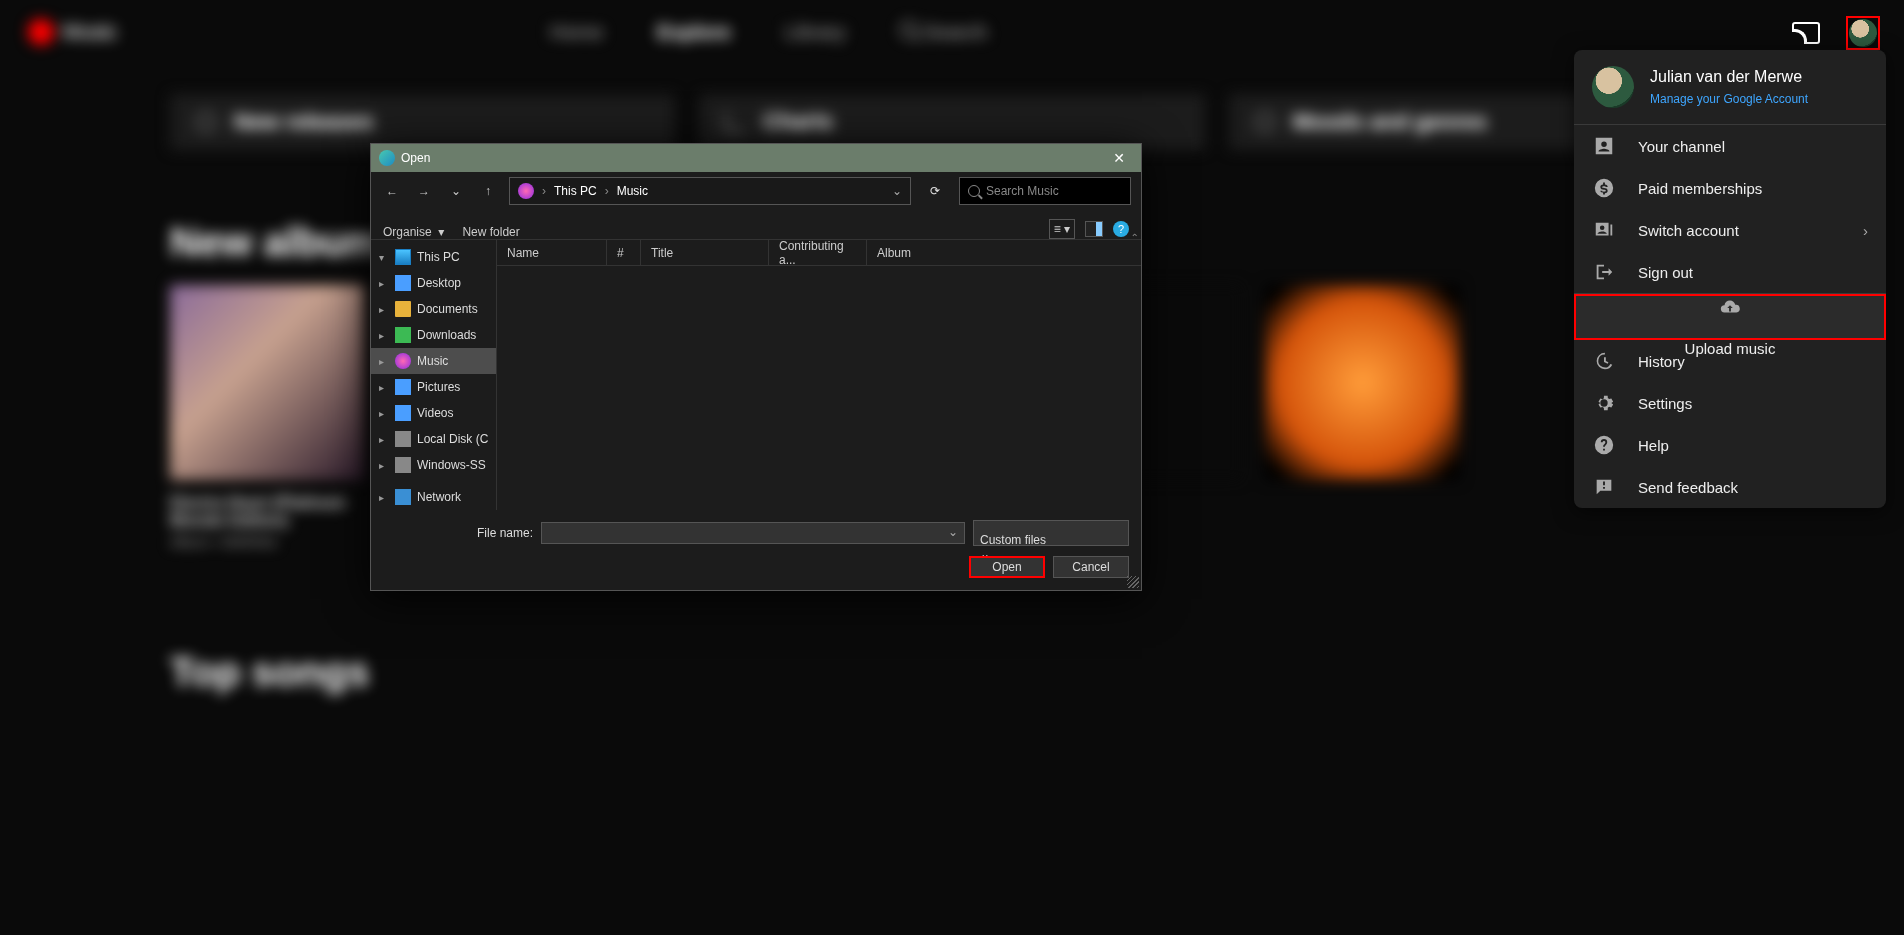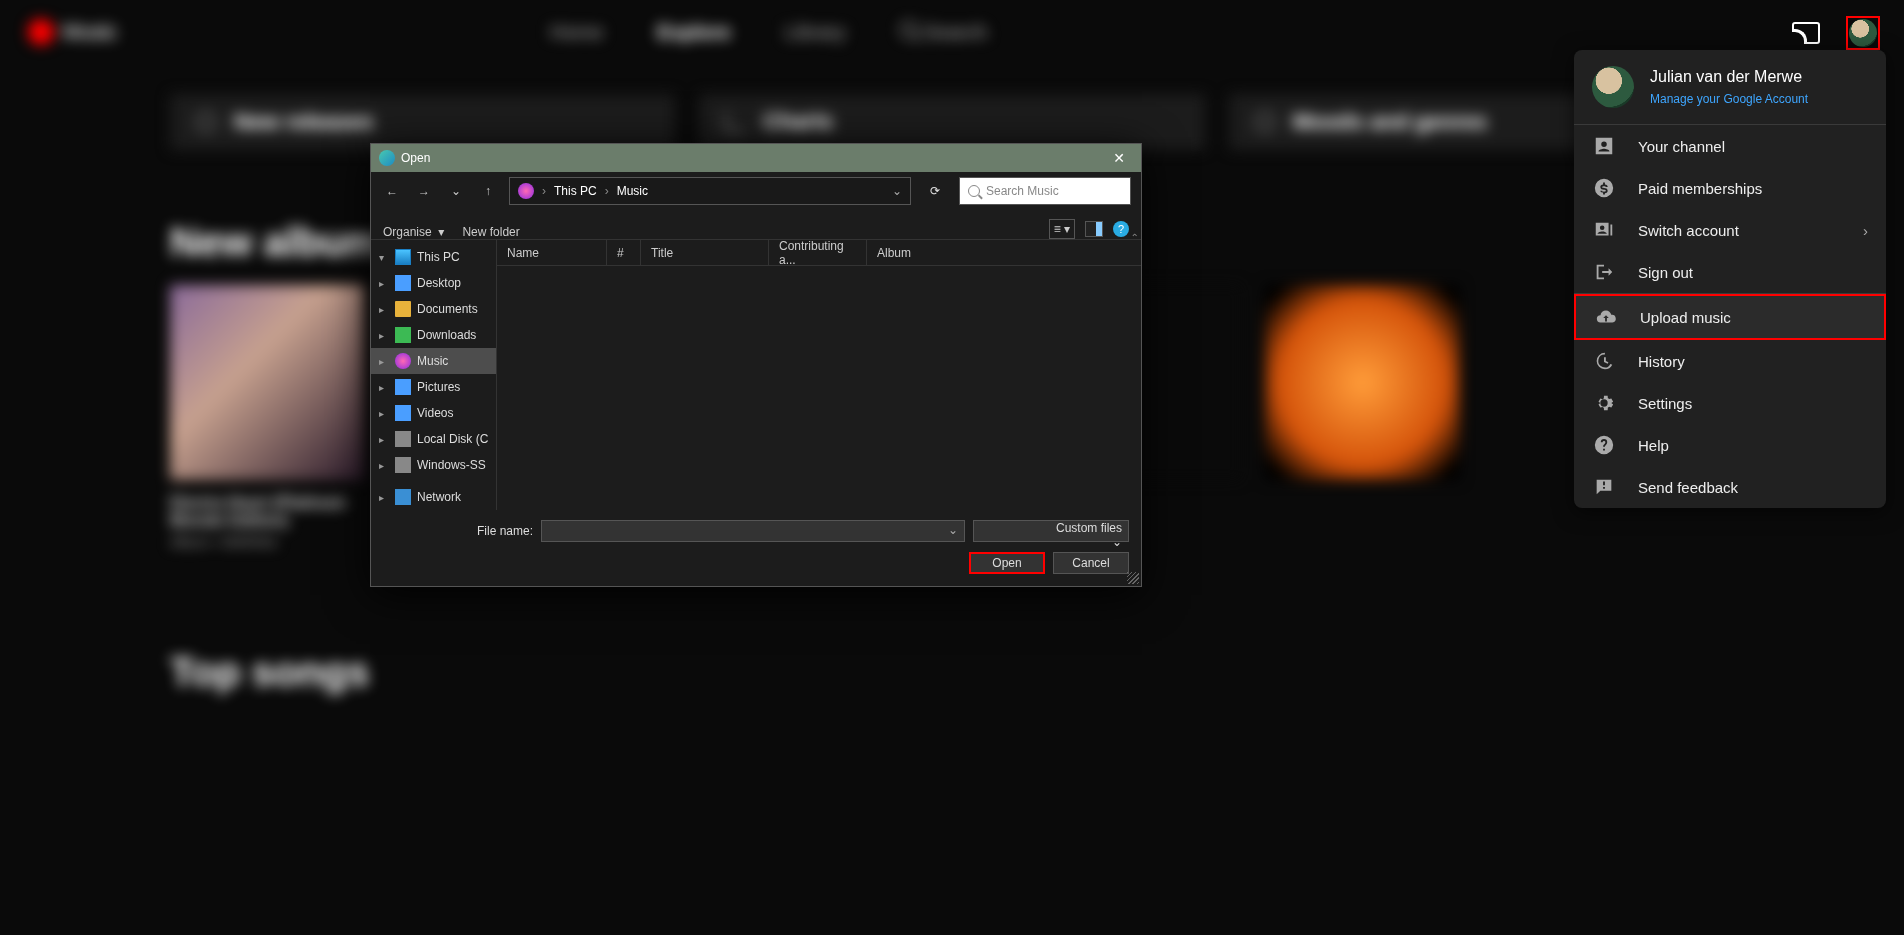--- a/index.html
+++ b/index.html
@@ -35,38 +35,38 @@
   .avatar-box img, .avatar-img { width:28px; height:28px; border-radius:50%; background:radial-gradient(circle at 40% 35%, #d8c2a0 0 35%, #2d5a3f 36% 70%, #1a3a28 71%); }
 
   
   .profile-menu { position:absolute; top:50px; right:18px; width:312px; background:#212121; border-radius:8px; overflow:hidden; box-shadow:0 4px 20px rgba(0,0,0,.6); }
   .pm-header { display:flex; padding:16px 18px; gap:16px; align-items:center; }
   .pm-avatar { width:42px; height:42px; border-radius:50%; background:radial-gradient(circle at 40% 35%, #d8c2a0 0 35%, #2d5a3f 36% 70%, #1a3a28 71%); }
   .pm-name { font-size:16px; font-weight:500; }
   .pm-link { color:#3ea6ff; font-size:12px; margin-top:6px; cursor:pointer; }
   .pm-sep { height:1px; background:#3a3a3a; }
   .pm-item { display:flex; align-items:center; height:42px; padding:0 18px; gap:22px; font-size:15px; color:#eee; cursor:pointer; position:relative; }
-  .pm-item.highlight { border:2px solid #f00; background:#2b2b2b; height:46px; }
+  .pm-item.highlight { border:2px solid #f00; background:#2b2b2b; height:46px;flex-direction:column; }
   .pm-item .mi { width:24px; height:24px; display:flex; align-items:center; justify-content:center; color:#aaa; font-size:18px; }
   .pm-item .chev { position:absolute; right:18px; color:#aaa; }
 
   
   .dialog { position:absolute; left:370px; top:143px; width:772px; background:#1c1c1c; border:1px solid #555; font-size:12px; color:#ddd; box-shadow:0 8px 40px rgba(0,0,0,.9); }
   .dlg-title { height:28px; background:#6b7d6b; display:flex; align-items:center; padding:0 8px; gap:6px; color:#fff; font-size:12px; }
   .dlg-title .edge { width:16px; height:16px; border-radius:50%; background:linear-gradient(135deg,#48c9b0,#1e8bc3); }
   .dlg-close { margin-left:auto; width:28px; text-align:center; cursor:pointer; font-size:14px; }
   .dlg-nav { height:38px; display:flex; align-items:center; padding:0 10px; gap:10px; }
   .nav-btn { width:22px; text-align:center; cursor:pointer; color:#ccc; }
   .addr-bar { flex:1; height:28px; border:1px solid #555; background:#191919; display:flex; align-items:center; padding:0 8px; gap:8px; }
   .addr-bar .music-ico { width:16px; height:16px; border-radius:50%; background:radial-gradient(circle,#ff69b4,#8a2be2); }
   .crumb { color:#fff; }
   .crumb-sep { color:#888; }
   .addr-dd { margin-left:auto; color:#aaa; }
   .refresh { width:28px; text-align:center; cursor:pointer; }
-  .search-fld { width:172px; height:28px; border:1px solid #555; background:#ffffff; display:flex; align-items:center; padding:0 8px; gap:6px; color:#888; }
+  .search-fld { width:172px; height:28px; border:1px solid #555; background:#000000; display:flex; align-items:center; padding:0 8px; gap:6px; color:#888; }
   .search-fld .sicon { width:12px; height:12px; border:1.5px solid #888; border-radius:50%; position:relative; }
   .search-fld .sicon::after { content:""; position:absolute; width:5px; height:1.5px; background:#888; transform:rotate(45deg); right:-4px; bottom:-1px; }
   .dlg-toolbar { height:30px; display:flex; align-items:flex-end; padding:0 12px; gap:18px; color:#ccc; border-bottom:1px solid #333; }
   .dlg-toolbar .right { margin-left:auto; display:flex; gap:10px; align-items:center; }
   .help-ico { width:16px; height:16px; border-radius:50%; background:#29abe2; color:#fff; font-size:11px; display:flex; align-items:center; justify-content:center; }
 
   .dlg-body { display:flex; height:270px; }
   .tree { width:126px; border-right:1px solid #333; padding:4px 0; overflow:hidden; }
   .tree-item { display:flex; align-items:center; height:26px; padding-left:8px; gap:6px; cursor:pointer; }
   .tree-item.sel { background:#4d4d4d; }
@@ -85,21 +85,21 @@
   .file-list { flex:1; position:relative; }
   .cols { display:flex; height:26px; border-bottom:1px solid #333; align-items:flex-start; color:#ccc; }
   .cols div { padding:0 10px; border-right:1px solid #333; height:100%; display:flex; align-items:center; }
   .no-items { text-align:center; margin-top:18px; color:#ccc; font-size:13px; }
   .scroll-ind { position:absolute; right:2px; top:-8px; color:#888; font-size:10px; }
 
   .dlg-footer { padding:10px 12px 12px; position:relative; }
   .fn-row { display:flex; align-items:center; gap:8px; }
   .fn-label { width:150px; text-align:right; color:#ddd; font-size:12px; }
   .fn-input { flex:1; height:22px; background:#333; border:1px solid #555; }
-  .type-sel { width:156px; height:22px; background:#333; border:1px solid #555; display:flex; align-items:flex-end; padding:0 6px; justify-content:space-between;flex-direction:column; }
+  .type-sel { width:156px; height:22px; background:#333; border:1px solid #555; display:flex; align-items:flex-start; padding:12px 6px; justify-content:space-between;flex-direction:column; }
   .btn-row { display:flex; justify-content:flex-end; gap:8px; margin-top:10px; }
   .dbtn { width:76px; height:22px; background:#333; border:1px solid #555; display:flex; align-items:center; justify-content:center; font-size:12px; cursor:pointer; }
   .dbtn.primary { border:2px solid #f00; }
   .resize { position:absolute; right:2px; bottom:2px; width:12px; height:12px; background:repeating-linear-gradient(135deg,#666 0 1px,transparent 1px 3px); }
 
   
   .mi svg { width:22px; height:22px; fill:#aaa; }
 </style>
 </head>
 <body>

